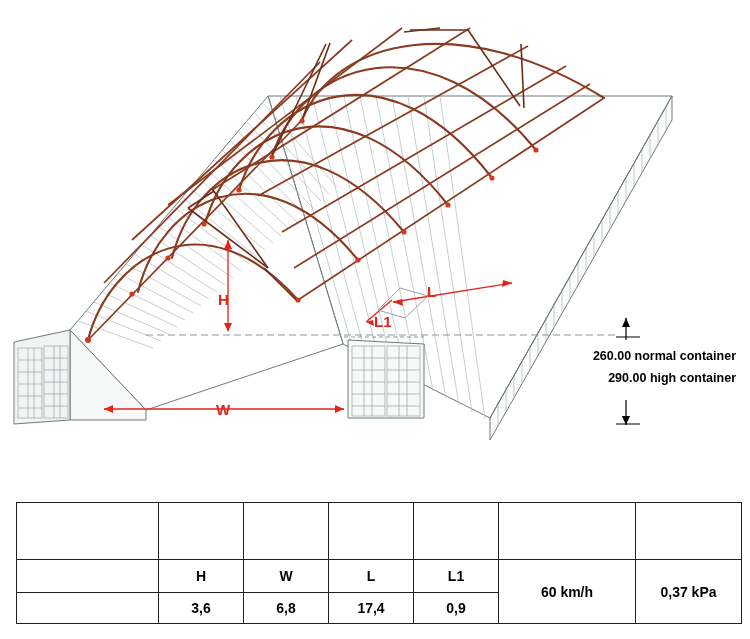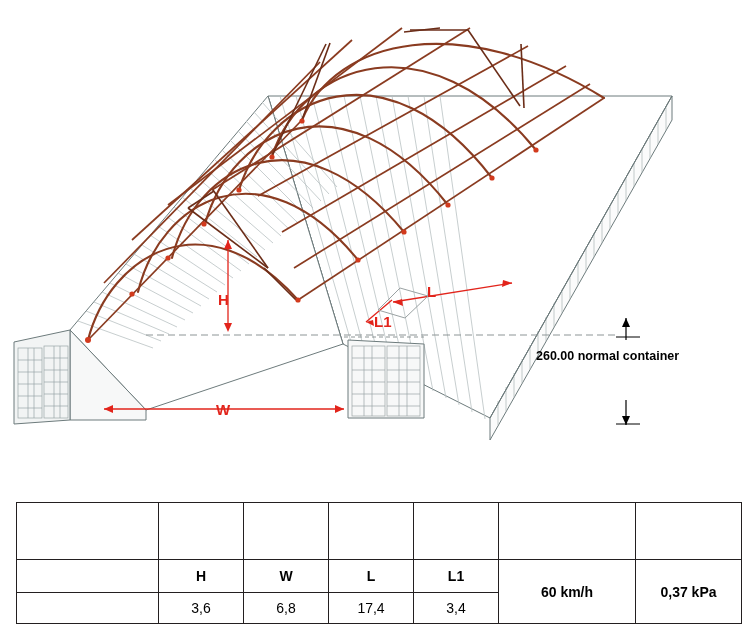--- a/index.html
+++ b/index.html
@@ -43,41 +43,42 @@
     top: 346px;
     width: 200px;
     color: #000;
     font-size: 12.5px;
     font-weight: 700;
     line-height: 1.72;
     font-family: "Liberation Sans", sans-serif;
   }
   .note-line {
     white-space: nowrap;
+    text-align: right;
   }
   table.spec {
     position: absolute;
     left: 16px;
     top: 502px;
     width: 718px;
     border-collapse: collapse;
     table-layout: fixed;
   }
   table.spec td {
     border: 1px solid #231f20;
     text-align: center;
     vertical-align: middle;
     font-family: "Liberation Sans", sans-serif;
     font-size: 14px;
     color: #000;
     padding: 0;
   }
   .row-blank td { height: 56px; }
   .row-head td { height: 32px; font-weight: 700; font-size: 14px; }
-  .row-vals td { height: 30px; font-weight: 400; font-size: 14px; }
+  .row-vals td { height: 30px; font-weight: 700; font-size: 14px; }
   .col-a { width: 141px; }
   .col-sub { width: 84px; }
   .col-wind { width: 136px; }
   .col-press { width: 105px; }
 </style>
 </head>
 <body>
 
 <div id="stage">
 
@@ -301,20 +302,21 @@
     </svg>
 
     <div class="dim-label" style="left:218px; top:292px;">H</div>
     <div class="dim-label" style="left:216px; top:402px;">W</div>
     <div class="dim-label" style="left:427px; top:284px;">L</div>
     <div class="dim-label" style="left:374px; top:314px;">L1</div>
   </div>
 
   <div class="note-block">
     <div class="note-line">260.00 normal container</div>
+    <div class="note-line">290.00 high container</div>
   </div>
 
   <table class="spec">
     <tbody>
       <tr class="row-blank">
         <td class="col-a"></td>
         <td class="col-sub"></td>
         <td class="col-sub"></td>
         <td class="col-sub"></td>
         <td class="col-sub"></td>
@@ -328,18 +330,18 @@
         <td class="col-sub">L</td>
         <td class="col-sub">L1</td>
         <td class="col-wind" rowspan="2">60 km/h</td>
         <td class="col-press" rowspan="2">0,37 kPa</td>
       </tr>
       <tr class="row-vals">
         <td class="col-a"></td>
         <td class="col-sub">3,6</td>
         <td class="col-sub">6,8</td>
         <td class="col-sub">17,4</td>
-        <td class="col-sub">3,4</td>
+        <td class="col-sub">0,9</td>
       </tr>
     </tbody>
   </table>
 
 </div>
 
 </body></html>

